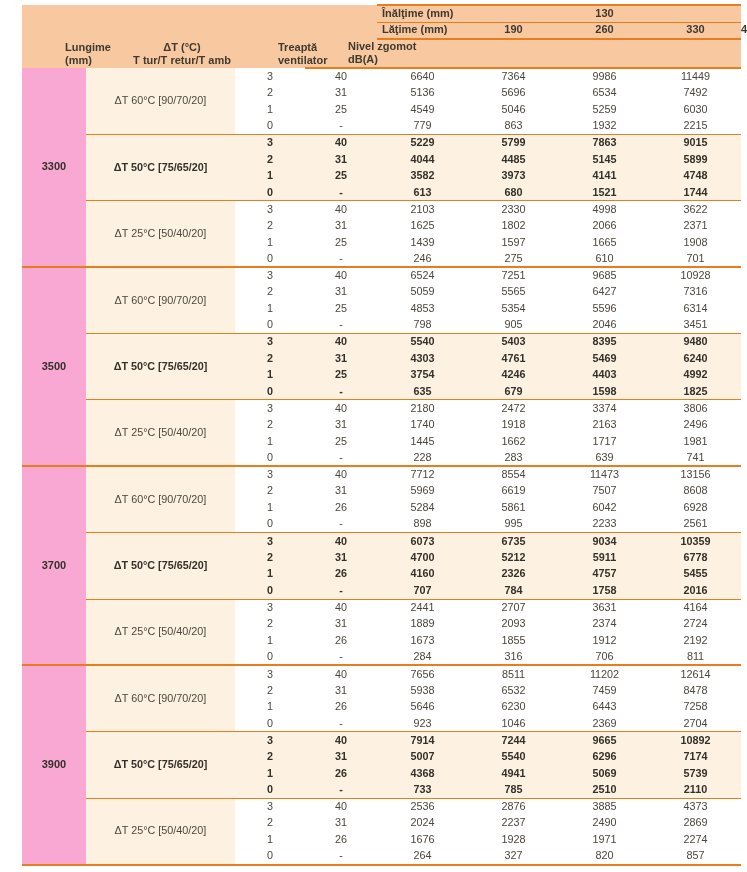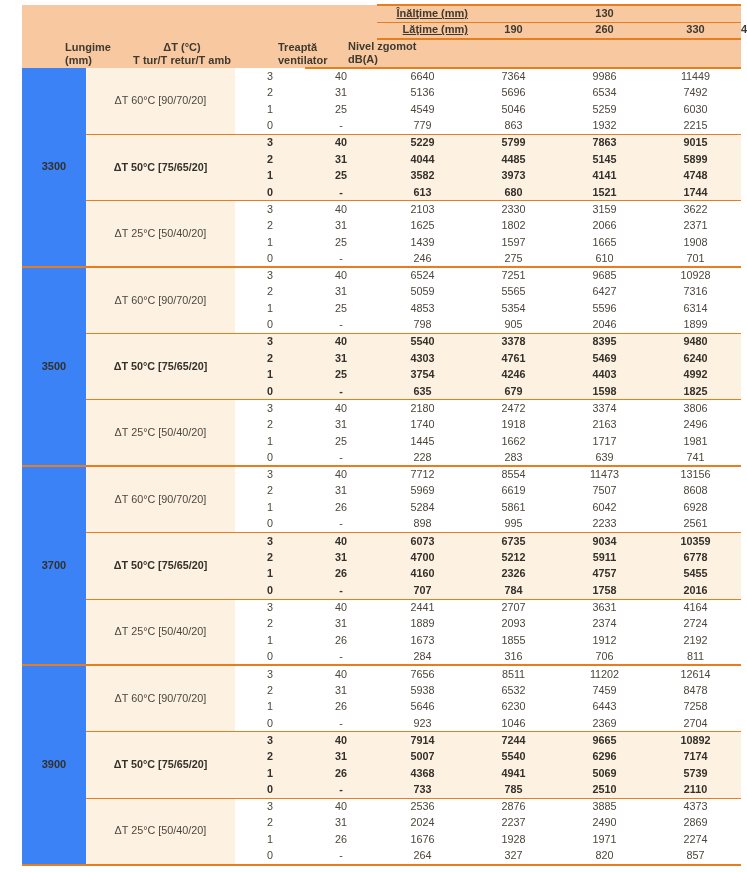--- a/index.html
+++ b/index.html
@@ -18,31 +18,31 @@
     border-bottom:2px solid var(--orange);
   }
   td{
     padding:0;margin:0;text-align:center;vertical-align:middle;
     font-size:10.8px;color:var(--ink);line-height:1.05;
     overflow:visible;
   }
   thead td{
     background:var(--peach);font-weight:bold;color:#3f3930;font-size:11px;
   }
-  .hdr-label{text-align:right;padding-left:5px;text-decoration:underline;}
+  .hdr-label{text-align:left;padding-left:5px;}
   .two-line{white-space:pre;line-height:13px;padding-left:43px;}
   .bt{border-top:2px solid var(--orange);}
   .bb1{border-bottom:1px solid var(--orange);}
   .bb2{border-bottom:2px solid var(--orange);}
   tr.h-a{height:17px;}
   tr.h-b{height:17px;}
   tr.h-c{height:29px;}
   tbody tr{height:16.6px;}
   .dt-cell{background:var(--cream);}
-  .lungime-cell{background:#3b82f6;font-weight:bold;color:var(--ink-bold);font-size:11px;}
+  .lungime-cell{background:#f9a8d4;font-weight:bold;color:var(--ink-bold);font-size:11px;}
   tr.bold-row td{background:var(--cream);font-weight:bold;color:var(--ink-bold);}
   tr.group-sep td{border-top:2px solid var(--orange);}
   tr.subgroup-sep td{border-top:1px solid var(--orange);}
 </style>
 </head>
 <body>
 
 <div>
   <table>
     <colgroup>
@@ -147,21 +147,21 @@
           <td class="val-cell">680</td>
           <td class="val-cell">1521</td>
           <td class="val-cell">1744</td>
         </tr>
         <tr class="subgroup-sep">
           <td class="dt-cell" rowspan="4">ΔT 25°C [50/40/20]</td>
           <td class="treapta-cell">3</td>
           <td class="zgomot-cell">40</td>
           <td class="val-cell">2103</td>
           <td class="val-cell">2330</td>
-          <td class="val-cell">3159</td>
+          <td class="val-cell">4998</td>
           <td class="val-cell">3622</td>
         </tr>
         <tr class="">
           <td class="treapta-cell">2</td>
           <td class="zgomot-cell">31</td>
           <td class="val-cell">1625</td>
           <td class="val-cell">1802</td>
           <td class="val-cell">2066</td>
           <td class="val-cell">2371</td>
         </tr>
@@ -206,28 +206,28 @@
           <td class="val-cell">5354</td>
           <td class="val-cell">5596</td>
           <td class="val-cell">6314</td>
         </tr>
         <tr class="">
           <td class="treapta-cell">0</td>
           <td class="zgomot-cell">-</td>
           <td class="val-cell">798</td>
           <td class="val-cell">905</td>
           <td class="val-cell">2046</td>
-          <td class="val-cell">1899</td>
+          <td class="val-cell">3451</td>
         </tr>
         <tr class="bold-row subgroup-sep">
           <td class="dt-cell" rowspan="4">ΔT 50°C [75/65/20]</td>
           <td class="treapta-cell">3</td>
           <td class="zgomot-cell">40</td>
           <td class="val-cell">5540</td>
-          <td class="val-cell">3378</td>
+          <td class="val-cell">5403</td>
           <td class="val-cell">8395</td>
           <td class="val-cell">9480</td>
         </tr>
         <tr class="bold-row">
           <td class="treapta-cell">2</td>
           <td class="zgomot-cell">31</td>
           <td class="val-cell">4303</td>
           <td class="val-cell">4761</td>
           <td class="val-cell">5469</td>
           <td class="val-cell">6240</td>

